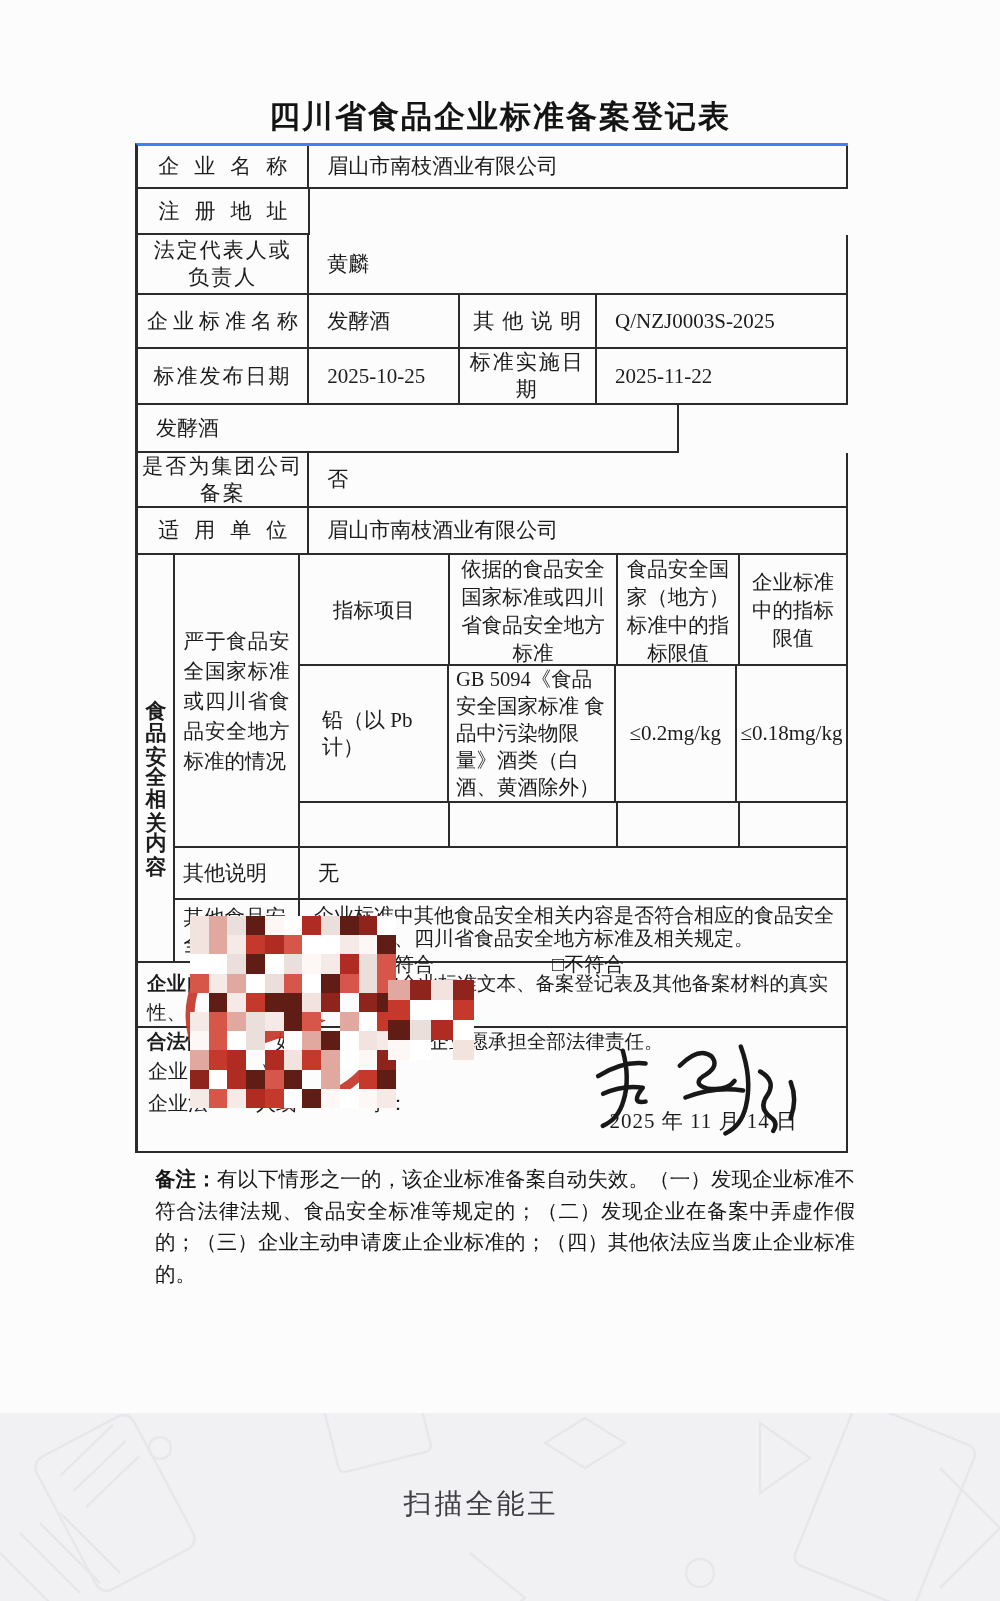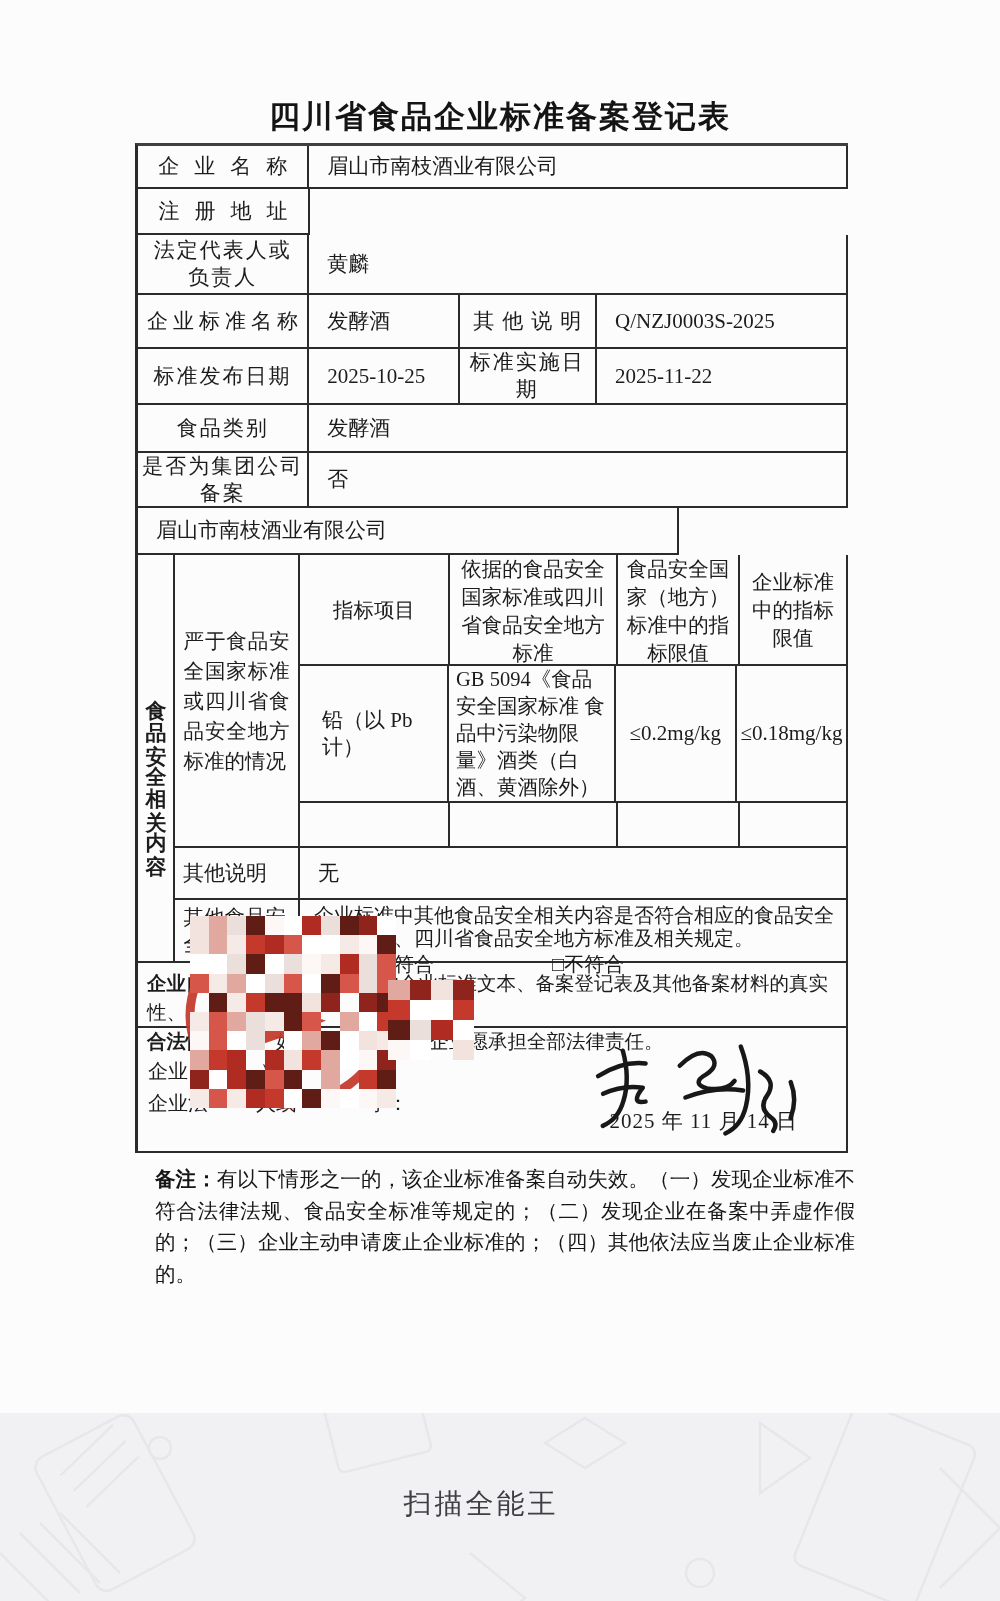--- a/index.html
+++ b/index.html
@@ -6,21 +6,21 @@
   body{width:1000px;height:1601px;position:relative;background:#fff;
        font-family:"Liberation Serif","DejaVu Serif",serif;color:#1c1c1c;}
   #canvas{position:absolute;inset:0;width:1000px;height:1601px;background:#fcfcfc;overflow:hidden;}
 
   
   .doc-title{position:absolute;left:0;top:96px;width:1000px;text-align:center;
              font-size:31px;font-weight:700;letter-spacing:2px;color:#141414;}
 
   
   .tbl{position:absolute;left:135px;top:143px;width:713px;
-       border-top:3px solid #404040;border-left:3px solid #2b2b2b;box-sizing:border-box;}
+       border-top:3px solid #3b82f6;border-left:3px solid #2b2b2b;box-sizing:border-box;}
   .row{display:flex;}
   .col{display:flex;flex-direction:column;}
   .c{box-sizing:border-box;border-right:2px solid #2b2b2b;border-bottom:2px solid #2b2b2b;
      display:flex;align-items:center;font-size:21px;line-height:27px;}
   .lab{justify-content:center;text-align:center;}
   .val{padding-left:18px;}
   .ls16{letter-spacing:15px;text-indent:15px;}
   .ls8{letter-spacing:8px;text-indent:8px;}
   .ls6{letter-spacing:5px;text-indent:5px;}
   .ls3{letter-spacing:2px;}
@@ -99,32 +99,32 @@
     </div>
 
     <div class="row" style="height:56px">
       <div class="c lab ls3" style="width:172px">标准发布日期</div>
       <div class="c val" style="width:151px">2025-10-25</div>
       <div class="c lab ls3" style="width:138px">标准实施日期</div>
       <div class="c val" style="width:252px">2025-11-22</div>
     </div>
 
     <div class="row" style="height:48px">
-      <div class="c lab ls3" style="width:172px">食品类别</div>
       <div class="c val" style="width:541px">发酵酒</div>
     </div>
 
     <div class="row" style="height:55px">
       <div class="c lab ls3" style="width:172px">
         <span style="width:168px;text-align:center">是否为集团公司备案</span>
       </div>
       <div class="c val" style="width:541px">否</div>
     </div>
 
     <div class="row" style="height:47px">
+      <div class="c lab ls16" style="width:172px">适用单位</div>
       <div class="c val" style="width:541px">眉山市南枝酒业有限公司</div>
     </div>
 
     <div class="row" style="height:408px">
       <div class="c" style="width:40px">
         <span class="side-label">食品安全相关内容</span>
       </div>
       <div class="col" style="width:673px">
         <div class="row" style="height:293px">
           <div class="c" style="width:125px">

